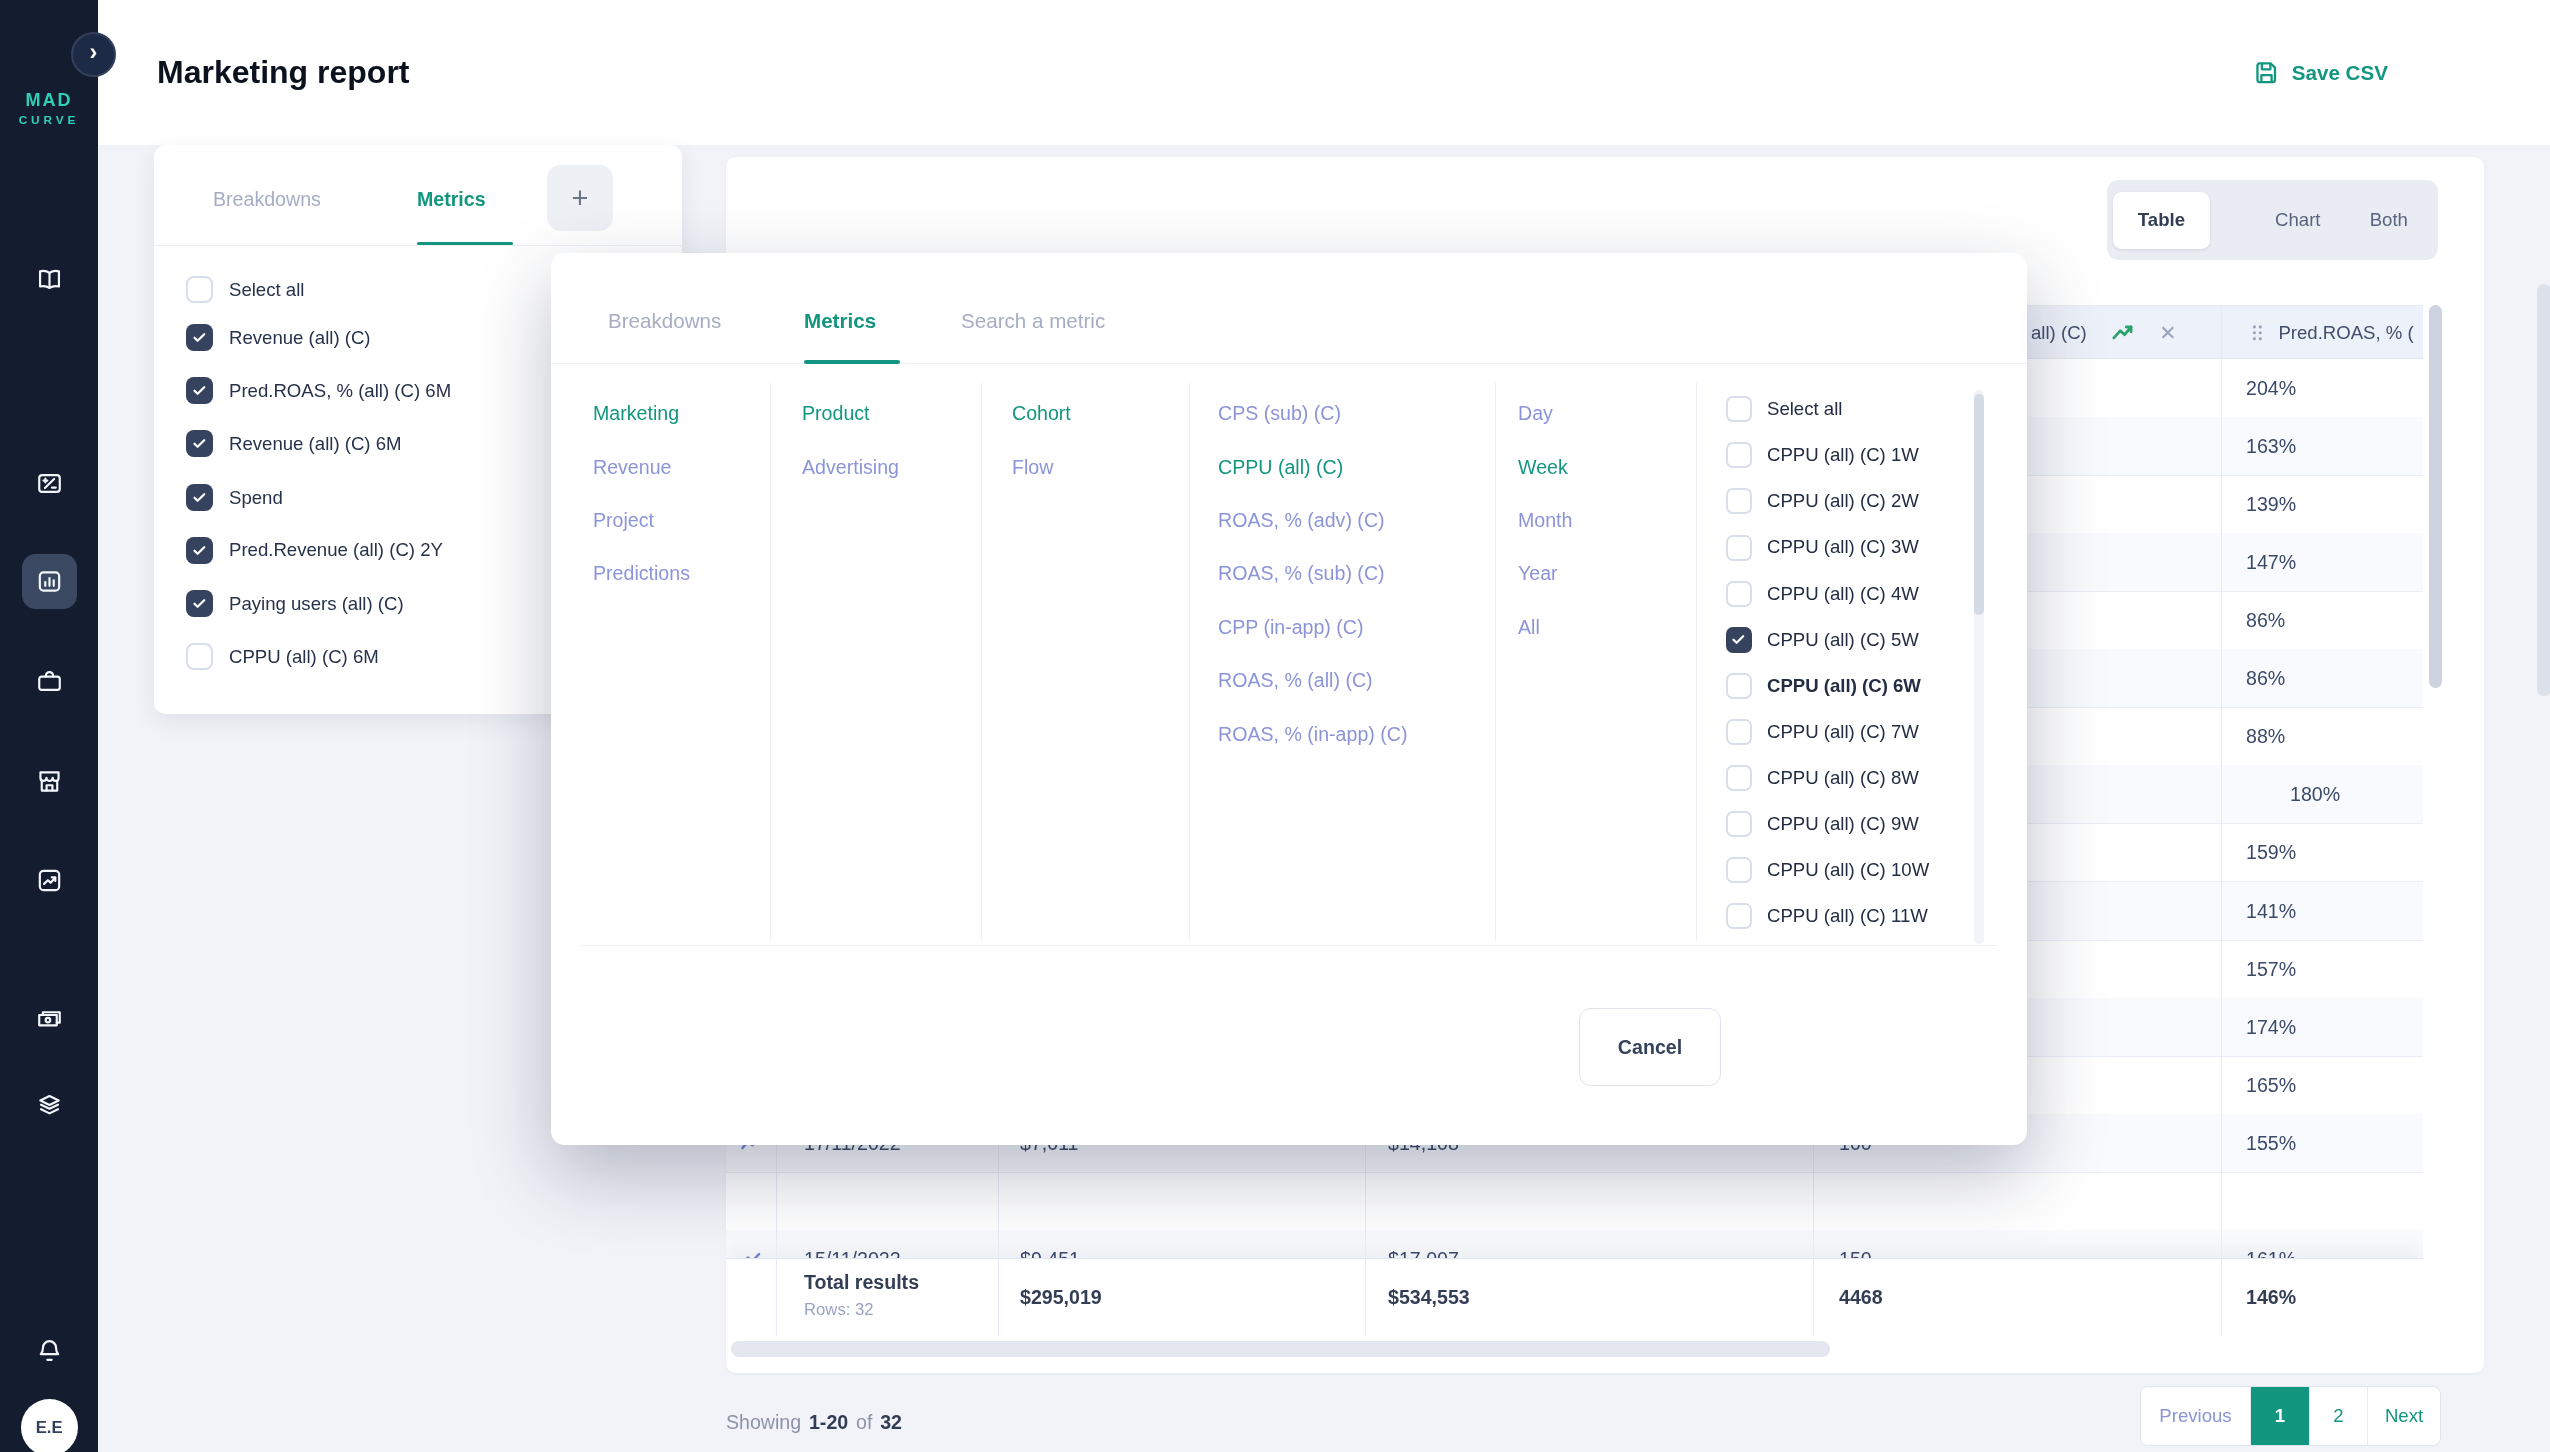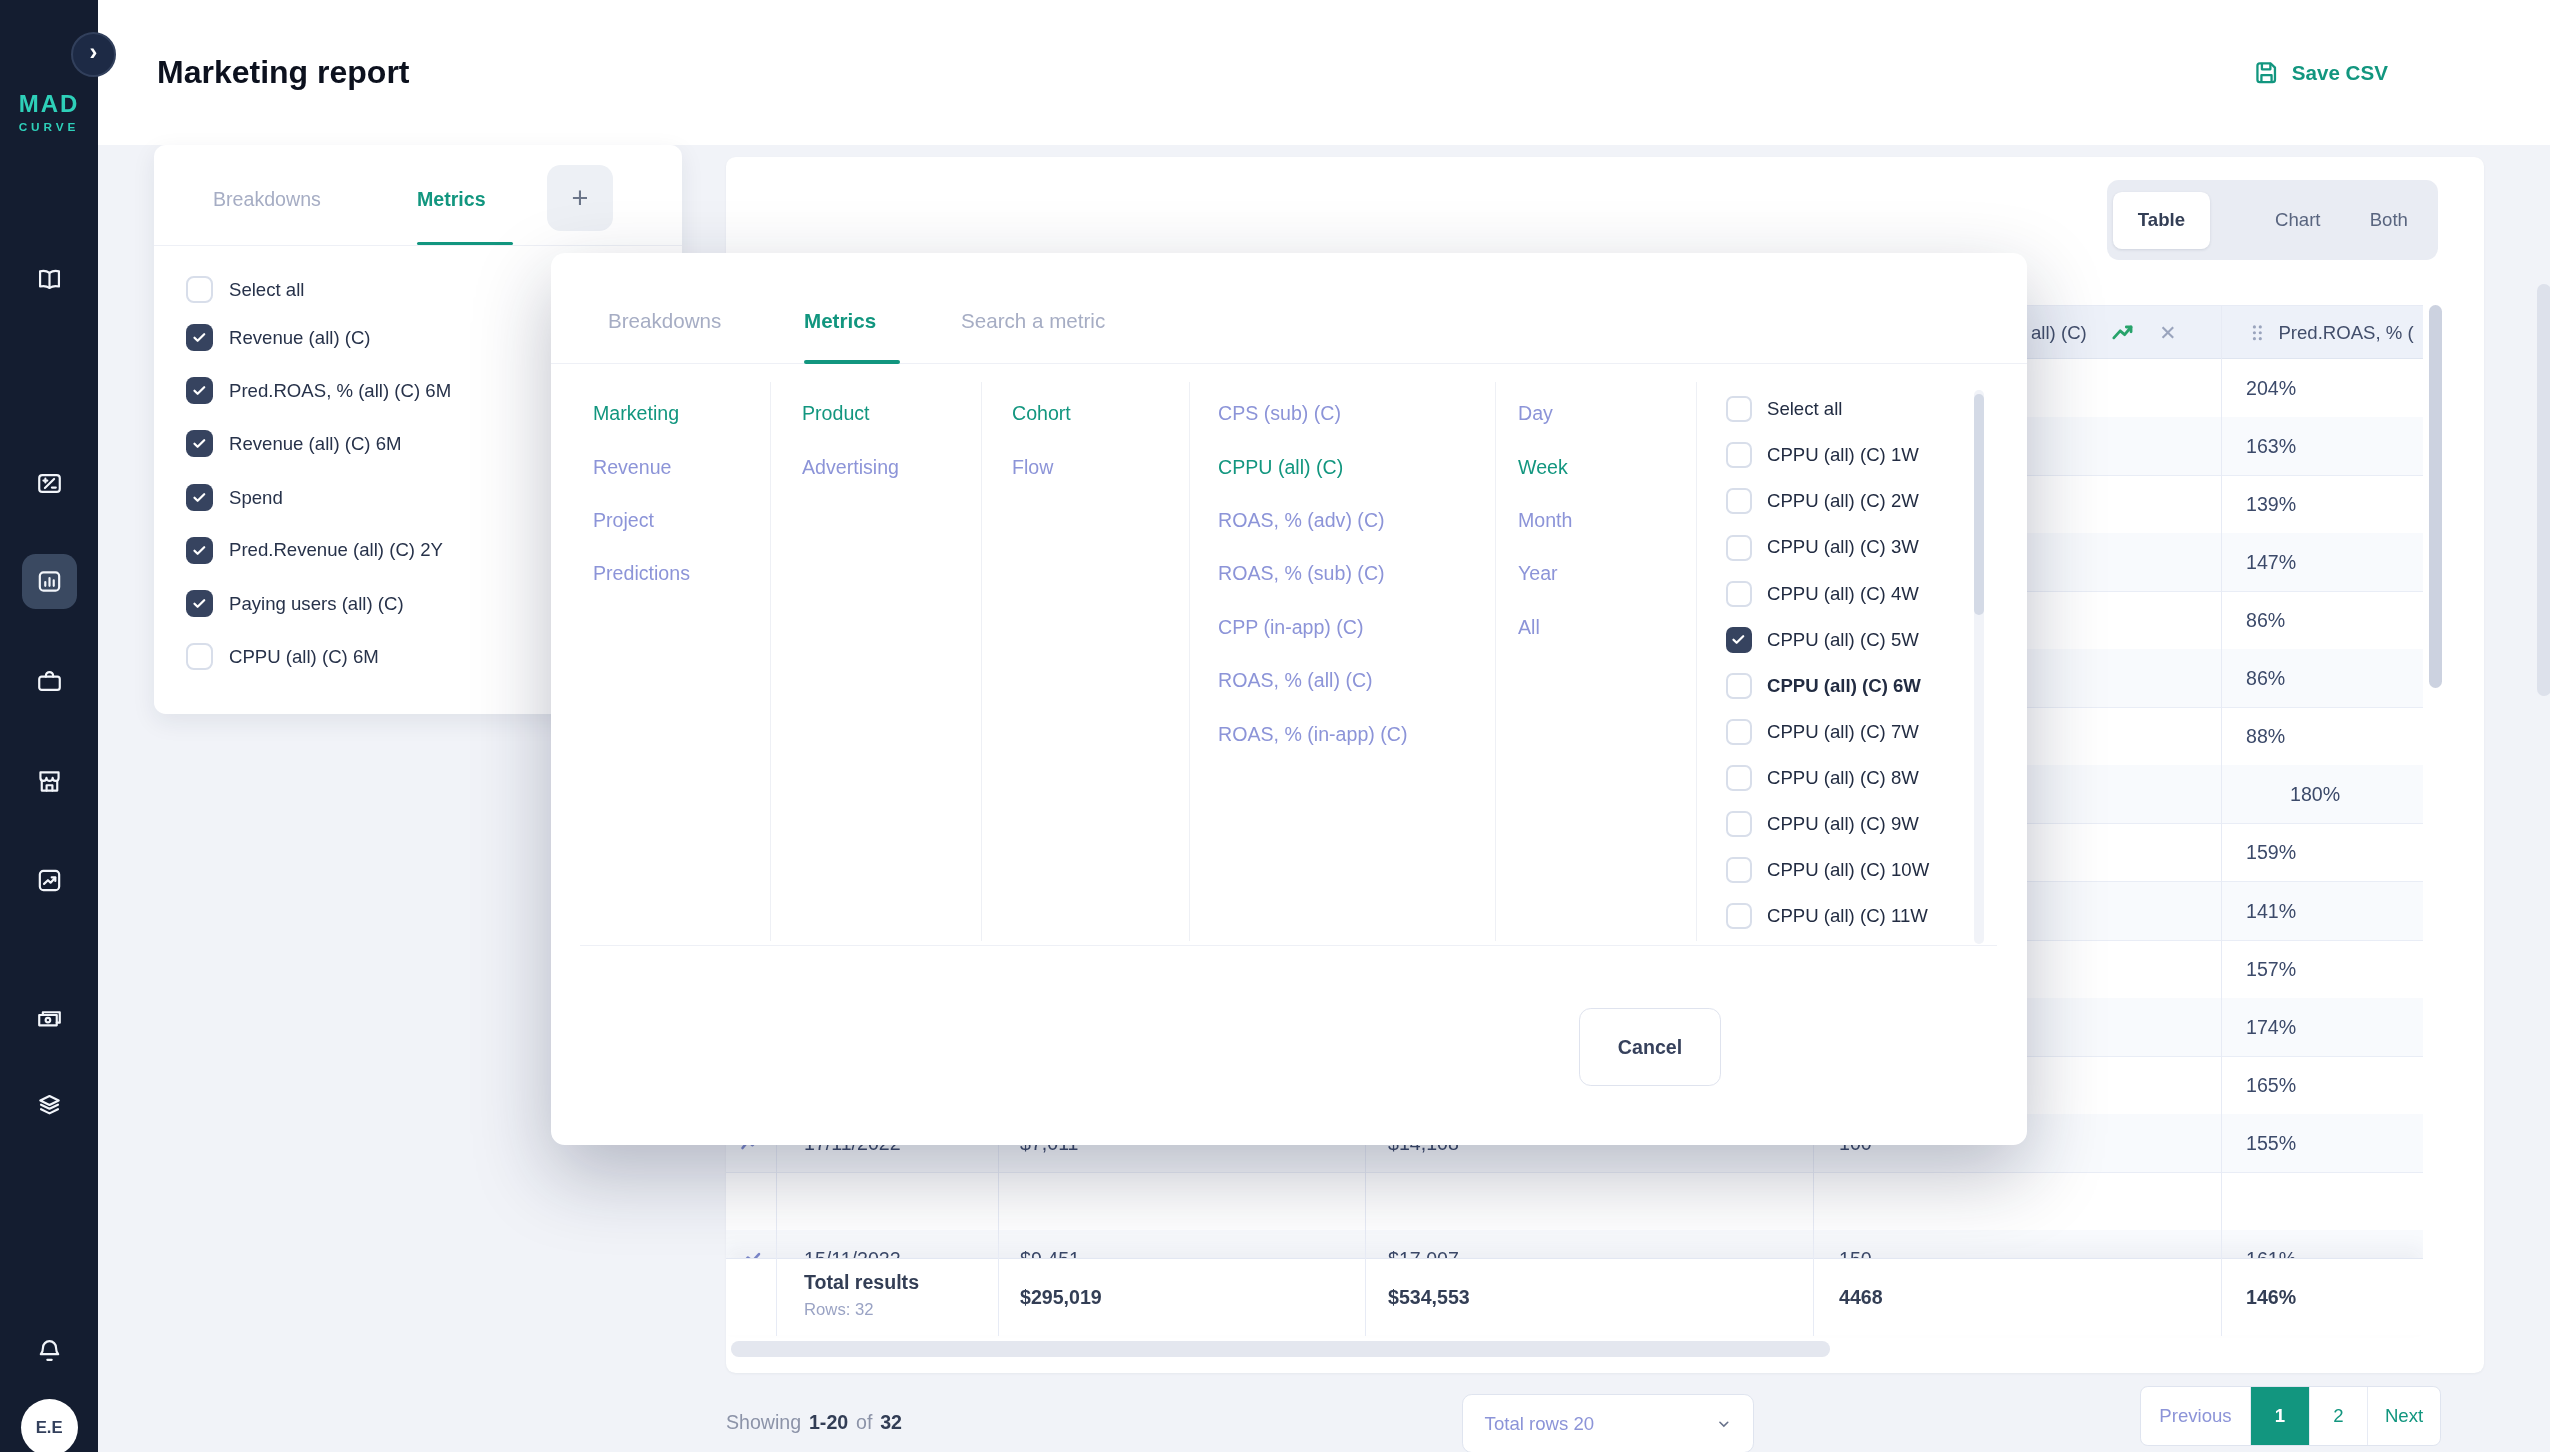--- a/index.html
+++ b/index.html
@@ -2,21 +2,21 @@
 <html><head>
 <meta charset="utf-8">
 <style>
   html,body{margin:0;padding:0;background:#dfe3ea;}
   .page{position:relative;width:2550px;height:1453px;background:#f1f3f8;overflow:hidden;
         font-family:"Liberation Sans", sans-serif;color:#333e55;}
   .abs{position:absolute;}
   
   .sidebar{left:0;top:0;width:98px;height:1453px;background:#141d30;z-index:30;}
   .logo{left:0;top:90px;width:98px;text-align:center;color:#2ed0b9;z-index:31;}
-  .logo .l1{font-size:24px;font-weight:800;letter-spacing:2px;}
+  .logo .l1{font-size:18px;font-weight:800;letter-spacing:2px;}
   .logo .l2{font-size:11.8px;font-weight:700;letter-spacing:3.9px;margin-top:2px;}
   .side-icon{width:55px;height:55px;border-radius:13.7px;display:flex;align-items:center;justify-content:center;z-index:31;}
   .side-icon.active{background:#3a4961;}
   .avatar{left:20.6px;top:1399px;width:57px;height:57px;border-radius:50%;background:#ffffff;
           display:flex;align-items:center;justify-content:center;font-size:16.7px;font-weight:700;color:#33405c;z-index:31;}
   .collapse-btn{left:71px;top:32px;width:45px;height:45px;border-radius:50%;background:#1d2a45;
           border:2.9px solid #32405c;color:#fff;display:flex;align-items:center;justify-content:center;
           font-size:23.5px;font-weight:700;z-index:35;line-height:1;padding-bottom:2.9px;box-sizing:border-box;}
   
   .topbar{left:98px;top:0;width:2452px;height:145px;background:#ffffff;z-index:5;}
@@ -500,28 +500,20 @@
       <div class="m-footline"></div>
       <div class="btn cancel">Cancel</div>
     </div>
 
   <div class="abs showing">
     <span class="muted">Showing</span>
     <span class="strong">1-20</span>
     <span class="muted">of</span>
     <span class="strong">32</span>
   </div>
-  <div class="abs rows-select">
-    <span>Total rows 20</span>
-    <span style="display:flex;">
-      <svg width="15.7" height="15.7" viewBox="0 0 24 24" fill="none" stroke="#67718a" stroke-width="2.4" stroke-linecap="round">
-          <path d="M6 9.5l6 6 6-6"></path>
-        </svg>
-    </span>
-  </div>
   <div class="abs pager" id="pager">
       <div class="page-cell prev" style="width:109px;">Previous</div>
       <div class="page-cell active" style="width:58px;">1</div>
       <div class="page-cell teal" style="width:57px;">2</div>
       <div class="page-cell teal" style="width:72px;">Next</div>
     </div>
 
 </div>
 
 

